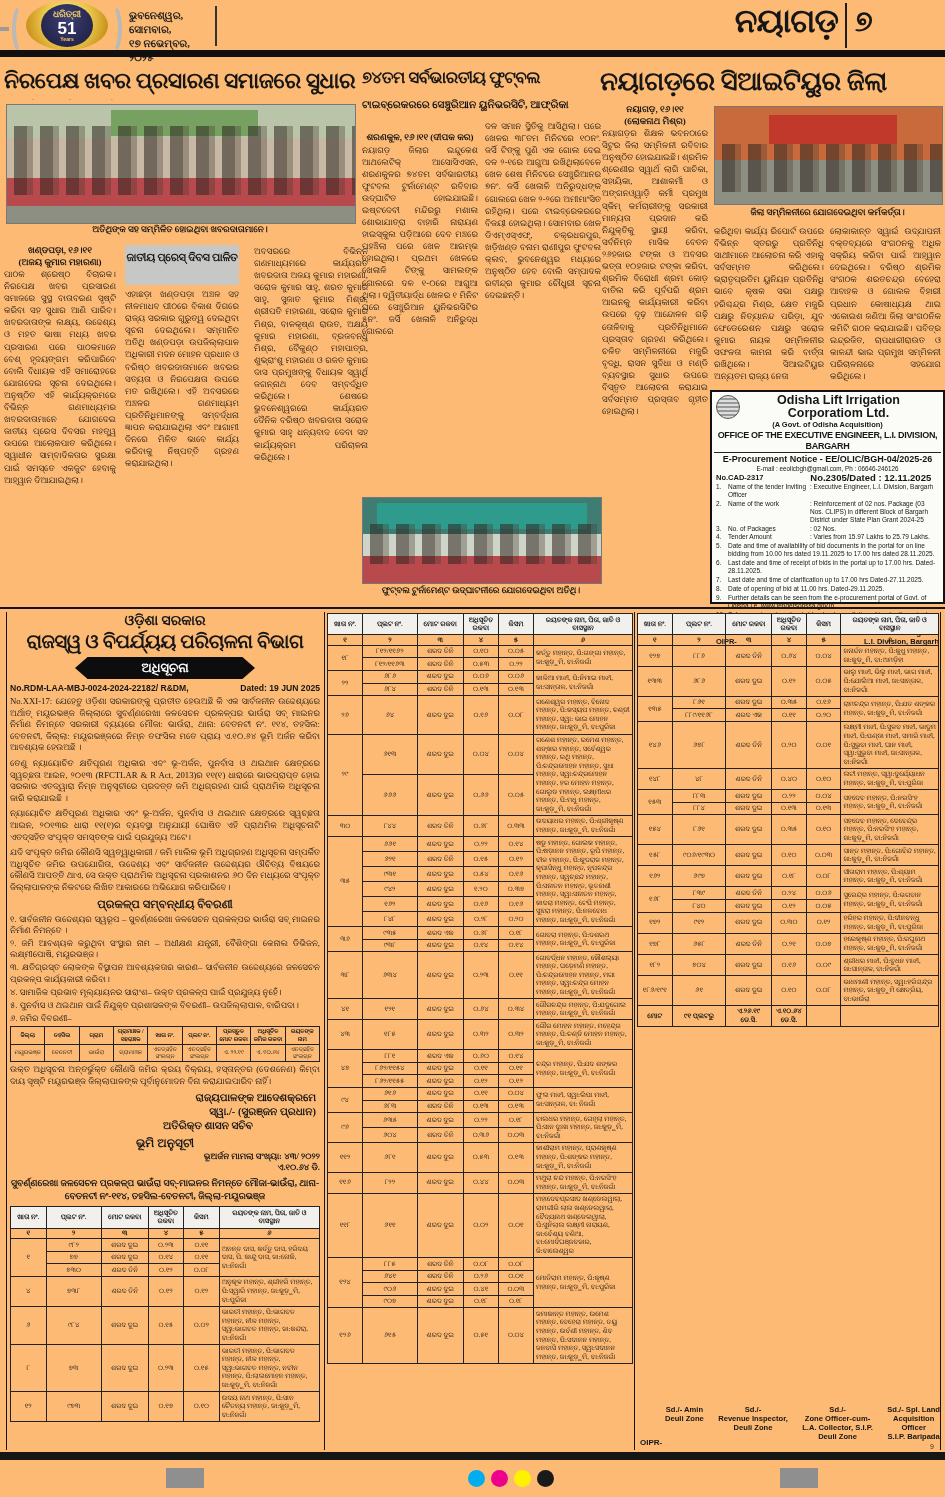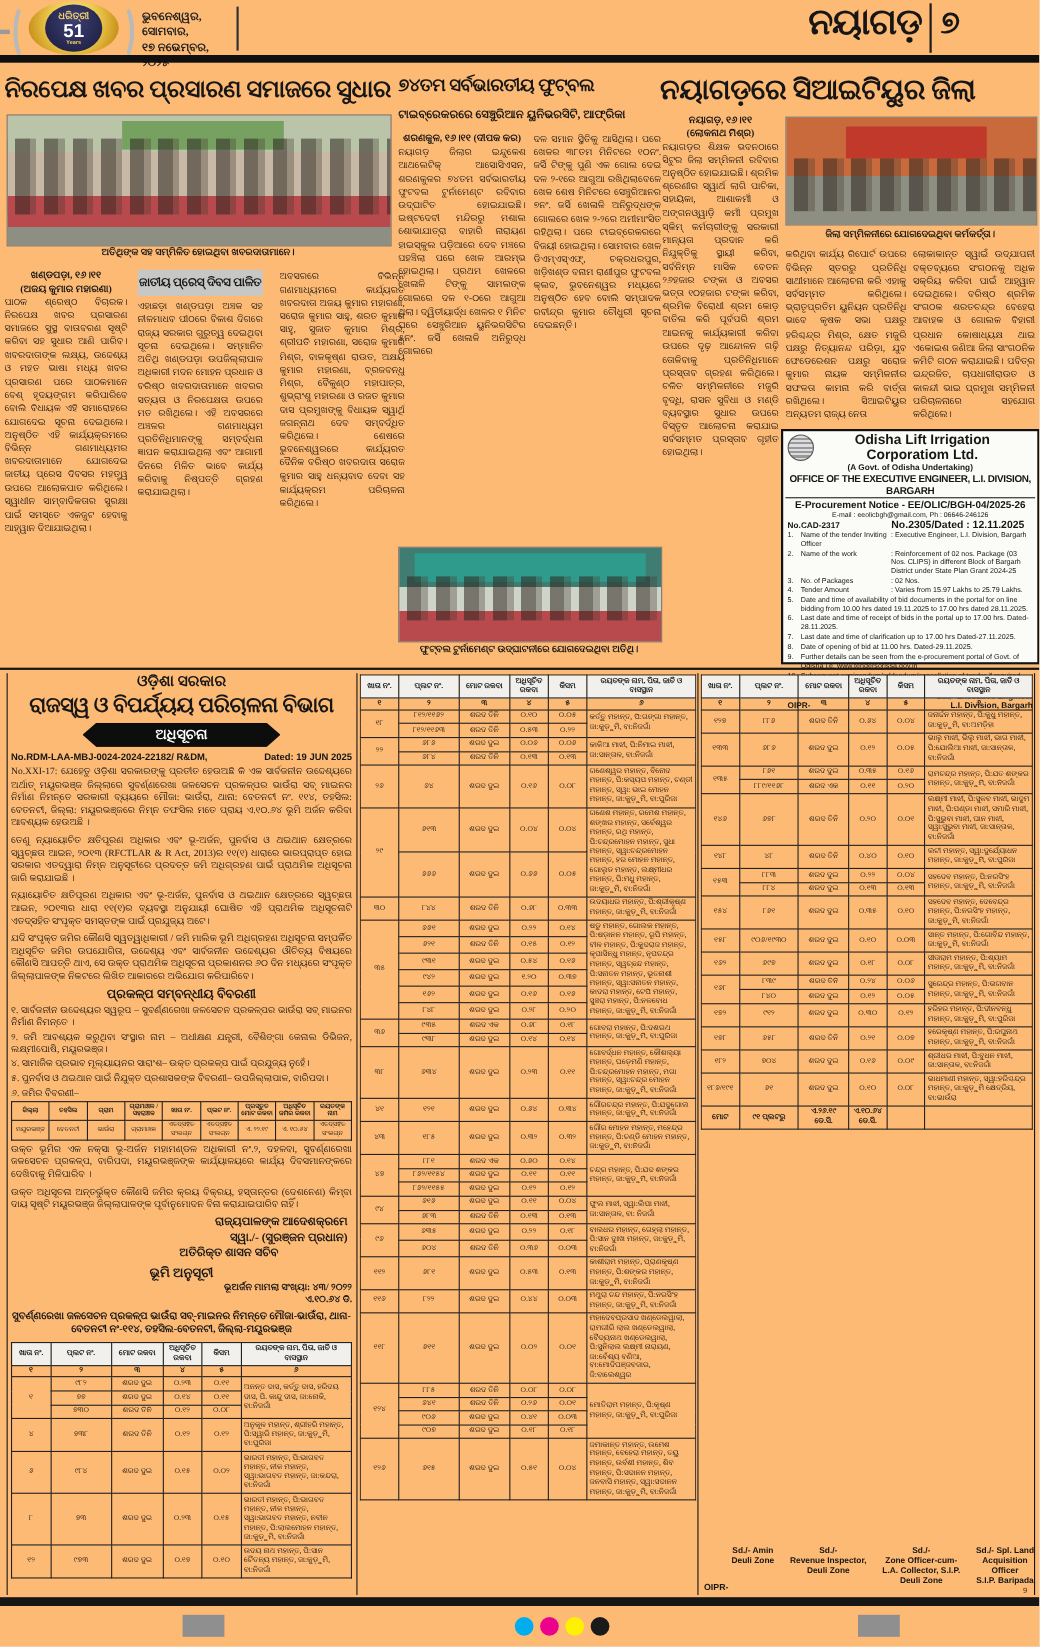--- a/index.html
+++ b/index.html
@@ -30,21 +30,21 @@
   .m-title-rule{position:absolute;left:845px;top:3px;width:2px;height:45px;background:#1c1c1c;}
   .m-pagenum{position:absolute;left:855px;top:5px;font-size:29px;font-weight:bold;}
 
   
   .headline-a{font-weight:bold;letter-spacing:-0.5px;}
   .photo{position:absolute;border:1px solid #777;}
   .caption{position:absolute;font-size:8.8px;font-weight:bold;text-align:center;line-height:11px;}
   .colx{position:absolute;font-size:8.7px;line-height:12.1px;text-align:justify;overflow:hidden;}
   .dateline{font-weight:bold;text-align:center;font-size:9px;line-height:11.5px;}
   .boxhead{background:#c7c7c5;font-weight:bold;font-size:11px;text-align:center;line-height:24px;
-           margin-bottom:3px;letter-spacing:-0.3px;overflow:hidden;height:24px;}
+           margin-bottom:3px;letter-spacing:-0.3px;overflow:hidden;height:40px;}
   
   .ph-people{position:absolute;left:0;right:0;background:
      repeating-linear-gradient(90deg,rgba(46,38,32,0.0) 0 7px,rgba(46,38,32,0.55) 7px 20px,rgba(72,60,48,0.35) 20px 26px);}
   .ph-band{position:absolute;}
 
   
   .olic{position:absolute;border:2px solid #111;background:#fbfbf8;font-family:"Liberation Sans","DejaVu Sans",sans-serif;}
   .olic .logo-c{position:absolute;left:4px;top:3px;width:22px;height:22px;border-radius:50%;border:1.5px solid #555;
                 background:repeating-linear-gradient(0deg,#ddd 0 2px,#999 2px 4px);}
   .olic .t-title{margin:2px 6px 0 28px;font-size:12.5px;font-weight:bold;text-align:center;line-height:13px;}
@@ -151,21 +151,21 @@
       <span>ଏହାଛଡ଼ା ଖଣ୍ଡପଡ଼ା ଅଞ୍ଚଳ ସହ ନୀଳମାଧବ ପୀଠରେ ବିକାଶ ଦିଗରେ ରାଜ୍ୟ ସରକାର ଗୁରୁତ୍ୱ ଦେଇଥିବା ସୂଚନା ଦେଇଥିଲେ। ସମ୍ମାନିତ ଅତିଥି ଖଣ୍ଡପଡ଼ା ଉପଜିଲ୍ଲାପାଳ ଅଧିକାରୀ ମଦନ ମୋହନ ପ୍ରଧାନ ଓ ବରିଷ୍ଠ ଖବରଦାତାମାନେ ଖବରର ସତ୍ୟତା ଓ ନିରପେକ୍ଷତା ଉପରେ ମତ ରଖିଥିଲେ। ଏହି ଅବସରରେ ଅଞ୍ଚଳର ଗଣମାଧ୍ୟମ ପ୍ରତିନିଧିମାନଙ୍କୁ ସମ୍ବର୍ଦ୍ଧନା ଜ୍ଞାପନ କରାଯାଇଥିଲା ଏବଂ ଆଗାମୀ ଦିନରେ ମିଳିତ ଭାବେ କାର୍ଯ୍ୟ କରିବାକୁ ନିଷ୍ପତ୍ତି ଗ୍ରହଣ କରାଯାଇଥିଲା।</span>
     </div>
     <div class="colx" style="left:226px;top:185px;width:114px;height:363px;margin-left:24px;">
       <span>ଅବସରରେ ବିଭିନ୍ନ ଗଣମାଧ୍ୟମରେ କାର୍ଯ୍ୟରତ ଖବରଦାତା ଅଜୟ କୁମାର ମହାରଣା, ସରୋଜ କୁମାର ସାହୁ, ଶରତ କୁମାର ସାହୁ, ସୁଜାତ କୁମାର ମିଶ୍ର, ଶ୍ରୀପତି ମହାରଣା, ସରୋଜ କୁମାର ମିଶ୍ର, ବାଳକୃଷ୍ଣ ରାଉତ, ଅକ୍ଷୟ କୁମାର ମହାରଣା, ବ୍ରଜବନ୍ଧୁ ମିଶ୍ର, ବୈକୁଣ୍ଠ ମହାପାତ୍ର, ଶୁଭ୍ରାଂଶୁ ମହାରଣା ଓ ରଜତ କୁମାର ଦାସ ପ୍ରମୁଖଙ୍କୁ ବିଧାୟକ ସ୍ୱାର୍ଥି ଜଗନ୍ନାଥ ଦେବ ସମ୍ବର୍ଦ୍ଧିତ କରିଥିଲେ। ଶେଷରେ ଭୁବନେଶ୍ୱରରେ କାର୍ଯ୍ୟରତ ଦୈନିକ ବରିଷ୍ଠ ଖବରଦାତା ସରୋଜ କୁମାର ସାହୁ ଧନ୍ୟବାଦ ଦେବା ସହ କାର୍ଯ୍ୟକ୍ରମ ପରିଚାଳନା କରିଥିଲେ।</span>
     </div>
   </div>
 
   <div class="abs" style="left:362px;top:60px;width:240px;height:548px;">
     <div class="abs headline-a hide-ov" style="left:0;top:4px;width:240px;height:30px;font-size:16.5px;line-height:28px;">୭୪ତମ ସର୍ବଭାରତୀୟ ଫୁଟ୍‌ବଲ ଟୁର୍ନାମେଣ୍ଟ ଉଦ୍‌ଘାଟିତ</div>
     <div class="abs bold hide-ov" style="left:0;top:36px;width:240px;height:20px;font-size:10.5px;line-height:18px;">ଟାଇବ୍ରେକରରେ ସେଞ୍ଚୁରିଆନ ୟୁନିଭରସିଟି, ଆଫ୍ରିକା ଏକାଦଶ ବିଜୟୀ</div>
-    <div class="colx" style="left:0;top:60px;width:116px;height:375px;">
+    <div class="colx" style="left:0;top:72px;width:116px;height:375px;">
       <div class="dateline">ଶରଣକୁଳ, ୧୬।୧୧ (ଦୀପକ କର)</div>
       <span>ନୟାଗଡ଼ ଜିଲାର ଇନ୍ଦୁକେଶ ଆଥଲେଟିକ୍ ଆସୋସିଏସନ, ଶରଣକୁଳର ୭୪ତମ ସର୍ବଭାରତୀୟ ଫୁଟବଲ ଟୁର୍ନାମେଣ୍ଟ ରବିବାର ଉଦ୍‌ଘାଟିତ ହୋଇଯାଇଛି। ଇଷ୍ଟଦେବୀ ମନ୍ଦିରରୁ ମଶାଲ ଶୋଭାଯାତ୍ରା ବାହାରି ନାରାୟଣ ହାଇସ୍କୁଲ ପଡ଼ିଆରେ ଦେବ ମଞ୍ଚରେ ପହଞ୍ଚିଲା ପରେ ଖେଳ ଆରମ୍ଭ ହୋଇଥିଲା। ପ୍ରଥମ ଖେଳରେ ଖେଳାଳି ଟିଙ୍କୁ ସାମଲଙ୍କ ଗୋଲରେ ଦଳ ୧-୦ରେ ଆଗୁଆ ଥିଲା। ଦ୍ୱିତୀୟାର୍ଦ୍ଧ ଖେଳର ୧ ମିନିଟ ଘରେ ସେଞ୍ଚୁରିଆନ ୟୁନିଭରସିଟିର ୫ନଂ. ଜର୍ସି ଖେଳାଳି ଅନିରୁଦ୍ଧ ଗୋଲରେ</span>
     </div>
     <div class="colx" style="left:123px;top:60px;width:116px;height:375px;">
       <span>ଦଳ ସମାନ ସ୍ଥିତିକୁ ଆସିଥିଲା। ପରେ ଖେଳର ୩୮ତମ ମିନିଟରେ ୧୦ନଂ. ଜର୍ସି ଟିଙ୍କୁ ପୁଣି ଏକ ଗୋଲ ଦେଇ ଦଳ ୨-୧ରେ ଆଗୁଆ ରଖିଥିଲାବେଳେ ଖେଳ ଶେଷ ମିନିଟରେ ସେଞ୍ଚୁରିଆନର ୭ନଂ. ଜର୍ସି ଖେଳାଳି ଅନିରୁଦ୍ଧଙ୍କ ଗୋଲରେ ଖେଳ ୨-୨ରେ ଅମୀମାଂସିତ ରହିଥିଲା। ପରେ ଟାଇବ୍ରେକରରେ ବିଜୟୀ ହୋଇଥିଲା। ସୋମବାର ଖେଳ ଡିଏମ୍‌ଏସ୍‌ଏଫ୍, ଚକ୍ରଧରପୁର, ଖଡ଼ିଖଣ୍ଡ ବନାମ ରାଣୀପୁର ଫୁଟବଲ କ୍ଲବ, ଭୁବନେଶ୍ୱର ମଧ୍ୟରେ ଅନୁଷ୍ଠିତ ହେବ ବୋଲି ସମ୍ପାଦକ ରବୀନ୍ଦ୍ର କୁମାର ଚୌଧୁରୀ ସୂଚନା ଦେଇଛନ୍ତି।</span>
     </div>
     <div class="photo" style="left:0;top:437px;width:238px;height:85px;background:linear-gradient(#3f7d72 0 42%, #cfd4c8 42% 68%, #b8494d 68% 100%);">
       <div class="ph-band" style="left:6%;top:6%;width:88%;height:30%;background:#2e9e8f;opacity:.9;"></div>
       <div class="ph-people" style="top:30%;height:48%;"></div>
     </div>
@@ -188,21 +188,21 @@
     <div class="colx" style="left:114px;top:165px;width:110px;height:163px;">
       <span>କରିଥିବା କାର୍ଯ୍ୟ ରିପୋର୍ଟ ଉପରେ ବିଭିନ୍ନ ସ୍ତରରୁ ପ୍ରତିନିଧି ସାଥୀମାନେ ଆଲୋଚନା କରି ଏହାକୁ ସର୍ବସମ୍ମତ କରିଥିଲେ। ଭ୍ରାତୃପ୍ରତିମ ୟୁନିୟନ ପ୍ରତିନିଧି ଭାବେ କୃଷକ ସଭା ପକ୍ଷରୁ ହରିଶ୍ଚନ୍ଦ୍ର ମିଶ୍ର, କ୍ଷେତ ମଜୁରି ପକ୍ଷରୁ ନିତ୍ୟାନନ୍ଦ ପରିଡ଼ା, ଯୁବ ଫେଡେରେଶନ ପକ୍ଷରୁ ସରୋଜ କୁମାର ନାୟକ ସମ୍ମିଳନୀର ସଫଳତା କାମନା କରି ବାର୍ତ୍ତା ରଖିଥିଲେ। ସିଆଇଟିୟୁର ଅନ୍ୟତମ ରାଜ୍ୟ ନେତା</span>
     </div>
     <div class="colx" style="left:230px;top:165px;width:111px;height:163px;">
       <span>ଲୋକାକାନ୍ତ ସ୍ୱାଇଁ ଉଦ୍‌ଯାପନୀ ବକ୍ତବ୍ୟରେ ସଂଗଠନକୁ ଅଧିକ ସକ୍ରିୟ କରିବା ପାଇଁ ଆହ୍ୱାନ ଦେଇଥିଲେ। ବରିଷ୍ଠ ଶ୍ରମିକ ସଂଗଠକ ଶରତଚନ୍ଦ୍ର ବେହେରା ଆବାହକ ଓ ଗୋଲକ ବିହାରୀ ପ୍ରଧାନ କୋଷାଧ୍ୟକ୍ଷ ଥାଇ ଏକୋଇଶ ଜଣିଆ ଜିଲା ସାଂଗଠନିକ କମିଟି ଗଠନ କରାଯାଇଛି। ପବିତ୍ର ଇନ୍ଦ୍ରଜିତ, ଚାପଧାରୀରାଉତ ଓ କାଳନ୍ଦୀ ଭାଇ ପ୍ରମୁଖ ସମ୍ମିଳନୀ ପରିଚାଳନାରେ ସହଯୋଗ କରିଥିଲେ।</span>
     </div>
 
     <div class="olic" style="left:110px;top:330px;width:231px;height:210px;">
       <div class="logo-c"></div>
       <div class="t-title">Odisha Lift Irrigation Corporatiom Ltd.</div>
-      <div class="t-sub">(A Govt. of Odisha Undertaking)</div>
+      <div class="t-sub">(A Govt. of Odisha Acquisition)</div>
       <div class="t-office">OFFICE OF THE EXECUTIVE ENGINEER, L.I. DIVISION, BARGARH</div>
       <div class="t-eproc">E-Procurement Notice - EE/OLIC/BGH-04/2025-26</div>
       <div class="t-mail">E-mail : eeolicbgh@gmail.com, Ph : 06646-246126</div>
       <div class="t-noline">
         <span>No.CAD-2317</span>
         <span class="t-no2">No.2305/Dated : 12.11.2025</span>
         <span></span>
       </div>
       <div class="items">
           <div class="it">
@@ -275,20 +275,21 @@
       <span>Dated: 19 JUN 2025</span>
     </div>
     <div class="n-para">No.XXI-17: ଯେହେତୁ ଓଡ଼ିଶା ସରକାରଙ୍କୁ ପ୍ରତୀତ ହେଉଅଛି କି ଏକ ସାର୍ବଜନୀନ ଉଦ୍ଦେଶ୍ୟରେ ଅର୍ଥାତ୍ ମୟୂରଭଞ୍ଜ ଜିଲ୍ଲାରେ ସୁବର୍ଣ୍ଣରେଖା ଜଳସେଚନ ପ୍ରକଳ୍ପର ଭାଉଁରା ସବ୍ ମାଇନର ନିର୍ମାଣ ନିମନ୍ତେ ସରକାରୀ ବ୍ୟୟରେ ମୌଜା: ଭାଉଁରା, ଥାନା: ବେତନଟୀ ନଂ. ୧୧୪, ତହସିଲ: ବେତନଟୀ, ଜିଲ୍ଲା: ମୟୂରଭଞ୍ଜରେ ନିମ୍ନ ତଫସିଲ ମତେ ପ୍ରାୟ ଏ.୧୦.୬୪ ଭୂମି ଅର୍ଜନ କରିବା ଆବଶ୍ୟକ ହେଉଅଛି ।</div>
     <div class="n-para">ତେଣୁ ନ୍ୟାୟୋଚିତ କ୍ଷତିପୂରଣ ଅଧିକାର ଏବଂ ଭୂ-ଅର୍ଜନ, ପୁନର୍ବାସ ଓ ଥଇଥାନ କ୍ଷେତ୍ରରେ ସ୍ୱଚ୍ଛତା ଆଇନ, ୨୦୧୩ (RFCTLAR &amp; R Act, 2013)ର ୧୧(୧) ଧାରାରେ ଭାରପ୍ରାପ୍ତ ହୋଇ ସରକାର ଏତଦ୍ୱାରା ନିମ୍ନ ଅନୁସୂଚୀରେ ପ୍ରଦତ୍ତ ଜମି ଅଧିଗ୍ରହଣ ପାଇଁ ପ୍ରାଥମିକ ଅଧିସୂଚନା ଜାରି କରାଯାଇଛି ।</div>
     <div class="n-para">ନ୍ୟାୟୋଚିତ କ୍ଷତିପୂରଣ ଅଧିକାର ଏବଂ ଭୂ-ଅର୍ଜନ, ପୁନର୍ବାସ ଓ ଥଇଥାନ କ୍ଷେତ୍ରରେ ସ୍ୱଚ୍ଛତା ଆଇନ, ୨୦୧୩ର ଧାରା ୧୧(୧)ର ବ୍ୟବସ୍ଥା ଅନୁଯାୟୀ ଘୋଷିତ ଏହି ପ୍ରାଥମିକ ଅଧିସୂଚନାଟି ଏତଦ୍‌ସହିତ ସଂପୃକ୍ତ ସମସ୍ତଙ୍କ ପାଇଁ ପ୍ରଯୁଜ୍ୟ ଅଟେ।</div>
     <div class="n-para">ଯଦି ସଂପୃକ୍ତ ଜମିର କୌଣସି ସ୍ୱତ୍ୱାଧିକାରୀ / ଜମି ମାଲିକ ଭୂମି ଅଧିଗ୍ରହଣ ଅଧିସୂଚନା ସମ୍ପର୍କିତ ଅଧିସୂଚିତ ଜମିର ଉପଯୋଗିତା, ଉଦ୍ଦେଶ୍ୟ ଏବଂ ସାର୍ବଜନୀନ ଉଦ୍ଦେଶ୍ୟର ଔଚିତ୍ୟ ବିଷୟରେ କୌଣସି ଆପତ୍ତି ଥାଏ, ସେ ଉକ୍ତ ପ୍ରାଥମିକ ଅଧିସୂଚନା ପ୍ରକାଶନର ୬୦ ଦିନ ମଧ୍ୟରେ ସଂପୃକ୍ତ ଜିଲ୍ଲାପାଳଙ୍କ ନିକଟରେ ଲିଖିତ ଆକାରରେ ଅଭିଯୋଗ କରିପାରିବେ।</div>
     <div class="n-sect">ପ୍ରକଳ୍ପ ସମ୍ବନ୍ଧୀୟ ବିବରଣୀ</div>
     <div>
         <div class="n-item">୧. ସାର୍ବଜନୀନ ଉଦ୍ଦେଶ୍ୟର ସ୍ୱରୂପ – ସୁବର୍ଣ୍ଣରେଖା ଜଳସେଚନ ପ୍ରକଳ୍ପର ଭାଉଁରା ସବ୍ ମାଇନର ନିର୍ମାଣ ନିମନ୍ତେ ।</div>
         <div class="n-item">୨. ଜମି ଆବଶ୍ୟକ କରୁଥିବା ସଂସ୍ଥାର ନାମ – ଅଧୀକ୍ଷଣ ଯନ୍ତ୍ରୀ, ବୈଶିଙ୍ଗା କେନାଲ ଡିଭିଜନ, ଲକ୍ଷ୍ମୀପୋଷି, ମୟୂରଭଞ୍ଜ।</div>
+        <div class="n-item">୩. କ୍ଷତିଗ୍ରସ୍ତ ଲୋକଙ୍କ ବିସ୍ଥାପନ ଆବଶ୍ୟକତାର କାରଣ– ସାର୍ବଜନୀନ ଉଦ୍ଦେଶ୍ୟରେ ଜଳସେଚନ ପ୍ରକଳ୍ପ କାର୍ଯ୍ୟକାରୀ କରିବା।</div>
         <div class="n-item">୪. ସାମାଜିକ ପ୍ରଭାବ ମୂଲ୍ୟାୟନର ସାରାଂଶ– ଉକ୍ତ ପ୍ରକଳ୍ପ ପାଇଁ ପ୍ରଯୁଜ୍ୟ ନୁହେଁ।</div>
         <div class="n-item">୫. ପୁନର୍ବାସ ଓ ଥଇଥାନ ପାଇଁ ନିଯୁକ୍ତ ପ୍ରଶାସକଙ୍କ ବିବରଣୀ– ଉପଜିଲ୍ଲାପାଳ, ବାରିପଦା।</div>
         <div class="n-item">୬. ଜମିର ବିବରଣୀ–</div>
       </div>
     <table class="proj" id="proj-table">
         <tbody>
           <tr>
             <th>ଜିଲ୍ଲା</th>
             <th>ତହସିଲ</th>
             <th>ଗ୍ରାମ</th>
@@ -305,21 +306,20 @@
             <td>ଭାଉଁରା</td>
             <td>ଗ୍ରାମାଞ୍ଚଳ</td>
             <td>ଏତଦ୍‌ସହିତ ସଂଲଗ୍ନ</td>
             <td>ଏତଦ୍‌ସହିତ ସଂଲଗ୍ନ</td>
             <td>ଏ. ୨୨.୧୯</td>
             <td>ଏ. ୧୦.୬୪</td>
             <td>ଏତଦ୍‌ସହିତ ସଂଲଗ୍ନ</td>
           </tr>
         </tbody>
       </table>
-    <div class="n-para">ଉକ୍ତ ଭୂମିର ଏକ ନକ୍ସା ଭୂ-ଅର୍ଜନ ମହାମଣ୍ଡଳ ଅଧିକାରୀ ନଂ.୨, ଦହଳବା, ସୁବର୍ଣ୍ଣରେଖା ଜଳସେଚନ ପ୍ରକଳ୍ପ, ବାରିପଦା, ମୟୂରଭଞ୍ଜଙ୍କ କାର୍ଯ୍ୟାଳୟରେ କାର୍ଯ୍ୟ ଦିବସମାନଙ୍କରେ ଦେଖିବାକୁ ମିଳିପାରିବ ।</div>
     <div class="n-para">ଉକ୍ତ ଅଧିସୂଚନା ଅନ୍ତର୍ଭୁକ୍ତ କୌଣସି ଜମିର କ୍ରୟ ବିକ୍ରୟ, ହସ୍ତାନ୍ତର (ଦେଶନେଣ) କିମ୍ବା ଦାୟ ସୃଷ୍ଟି ମୟୂରଭଞ୍ଜ ଜିଲ୍ଲାପାଳଙ୍କ ପୂର୍ବାନୁମୋଦନ ବିନା କରାଯାଇପାରିବ ନାହିଁ।</div>
     <div class="n-sig">
       <div>ରାଜ୍ୟପାଳଙ୍କ ଆଦେଶକ୍ରମେ</div>
       <div>ସ୍ୱା./- (ସୁରଞ୍ଜନ ପ୍ରଧାନ)</div>
       <div class="c">ଅତିରିକ୍ତ ଶାସନ ସଚିବ</div>
     </div>
     <div class="n-sched-h">ଭୂମି ଅନୁସୂଚୀ</div>
     <div class="n-case">ଭୂଅର୍ଜନ ମାମଲା ସଂଖ୍ୟା: ୪୩/ ୨୦୨୨</div>
     <div class="n-case">ଏ.୧୦.୬୪ ଡି.</div>
     <div class="n-intro">ସୁବର୍ଣ୍ଣରେଖା ଜଳସେଚନ ପ୍ରକଳ୍ପ ଭାଉଁରା ସବ୍-ମାଇନର ନିମନ୍ତେ ମୌଜା-ଭାଉଁରା, ଥାନା-ବେତନଟୀ ନଂ-୧୧୪, ତହସିଲ-ବେତନଟୀ, ଜିଲ୍ଲା-ମୟୂରଭଞ୍ଜ</div>

